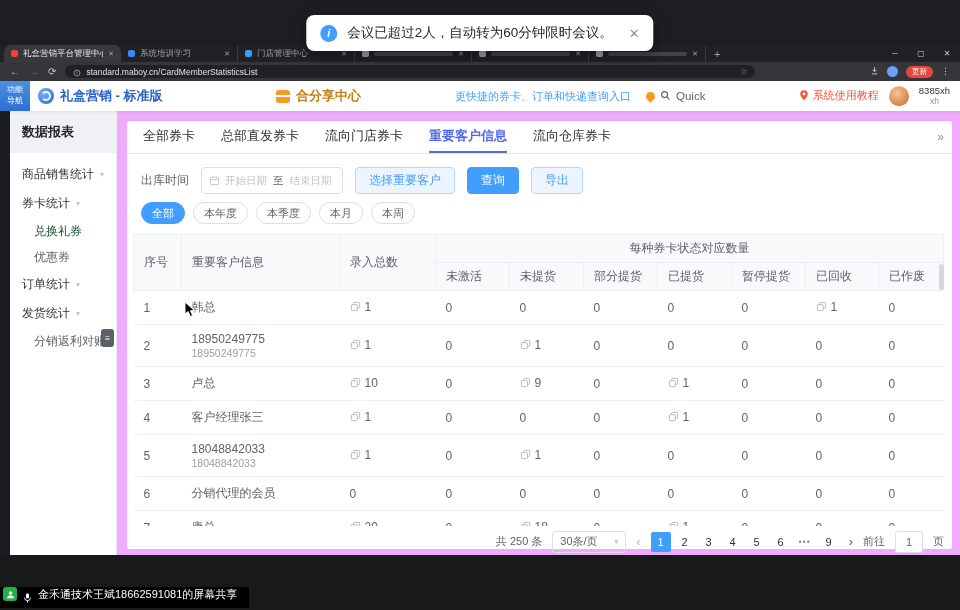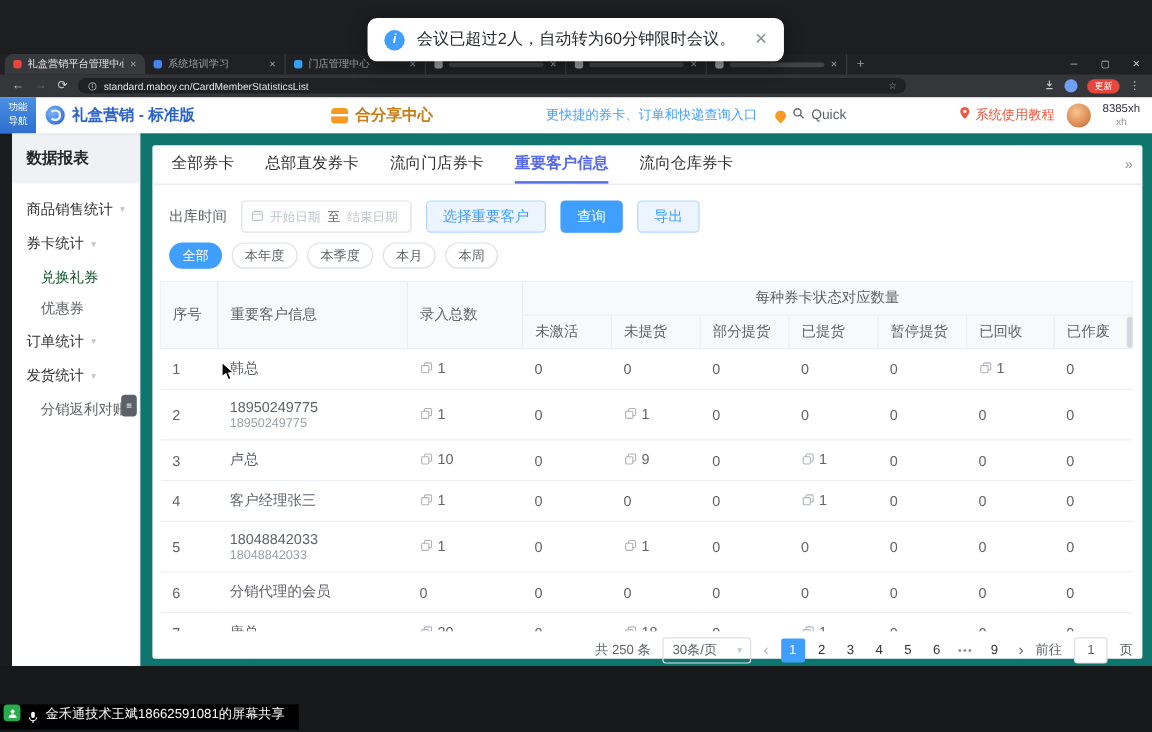--- a/index.html
+++ b/index.html
@@ -68,21 +68,21 @@
   .side-title{height:42px;background:#f0f1f4;font-size:13px;font-weight:bold;color:#23262b;line-height:42px;padding-left:12px;}
   #side-list{padding-top:7px;}
   .s-item{display:flex;align-items:center;font-size:12px;color:#303133;cursor:pointer;}
   .s-group{height:29px;padding-left:12px;}
   .s-sub{height:26px;padding-left:24px;color:#5f6368;}
   .s-active{color:#14532d;}
   .caret{margin-left:6px;color:#c0c4cc;font-size:8px;}
   .side-handle{position:absolute;right:2px;top:218px;width:13px;height:18px;background:#5c6169;border-radius:3px;color:#fff;font-size:8px;
                display:flex;align-items:center;justify-content:center;cursor:pointer;}
 
-  .content{flex:1;background:#0f766e;padding:10px 8px 12px 10px;position:relative;}
+  .content{flex:1;background:#f0abfc;padding:10px 8px 12px 10px;position:relative;}
   .card{background:#fff;height:428px;position:relative;display:flex;flex-direction:column;border-radius:2px;}
 
   .tabsbar{height:33px;border-bottom:1px solid #e4e7ed;display:flex;align-items:stretch;gap:26px;padding:0 16px;flex:none;}
   .ctab{display:flex;align-items:center;font-size:13px;color:#303133;border-bottom:2px solid transparent;cursor:pointer;white-space:nowrap;}
   .ctab.active{color:#5468e8;font-weight:bold;border-bottom-color:#5468e8;}
   .expand-btn{position:absolute;right:8px;top:9px;color:#8a8f99;font-size:12px;cursor:pointer;}
 
   .filter-row{display:flex;align-items:center;gap:12px;padding:13px 14px 5px;flex:none;height:45px;}
   .f-label{font-size:12px;color:#5f6368;white-space:nowrap;}
   .date-range{width:142px;height:27px;border:1px solid #dcdfe6;border-radius:4px;display:flex;align-items:center;gap:5px;padding:0 7px;cursor:pointer;}

